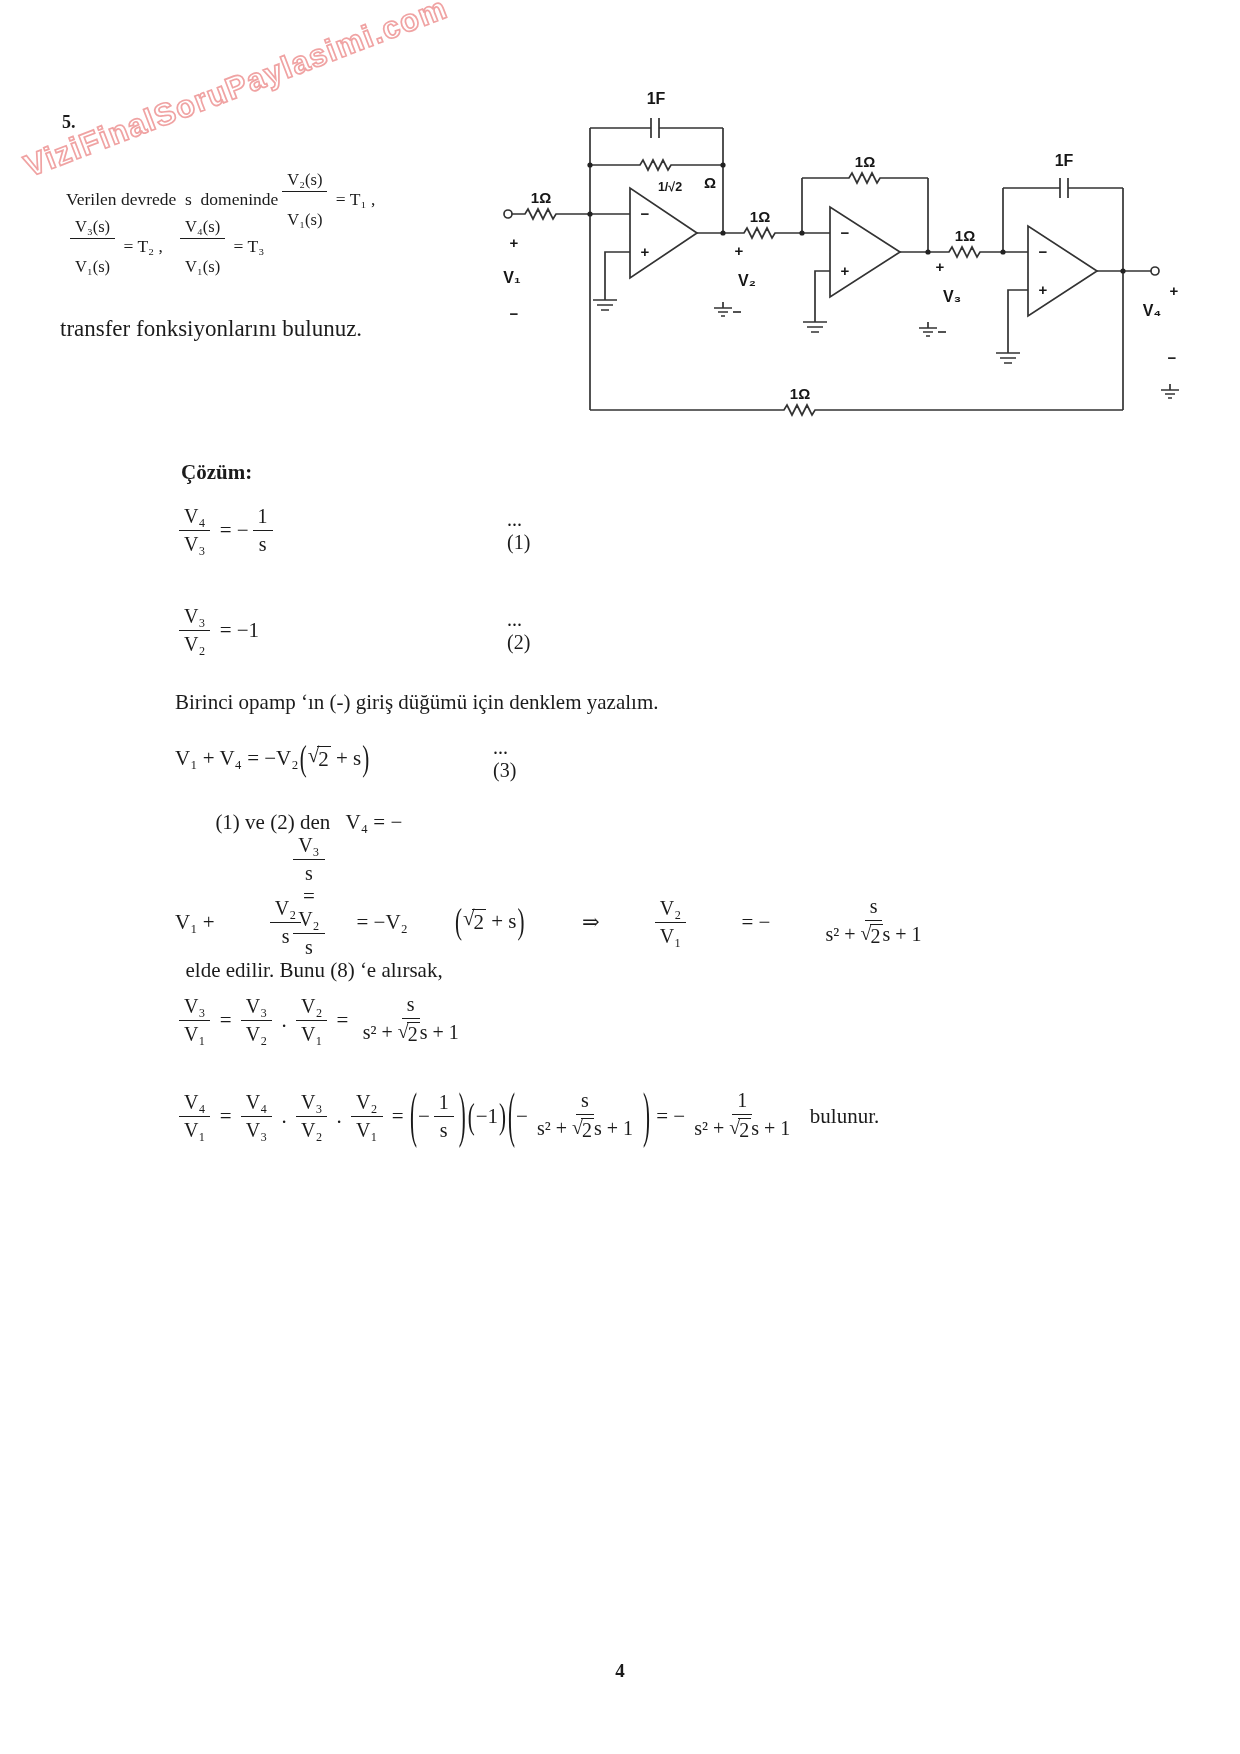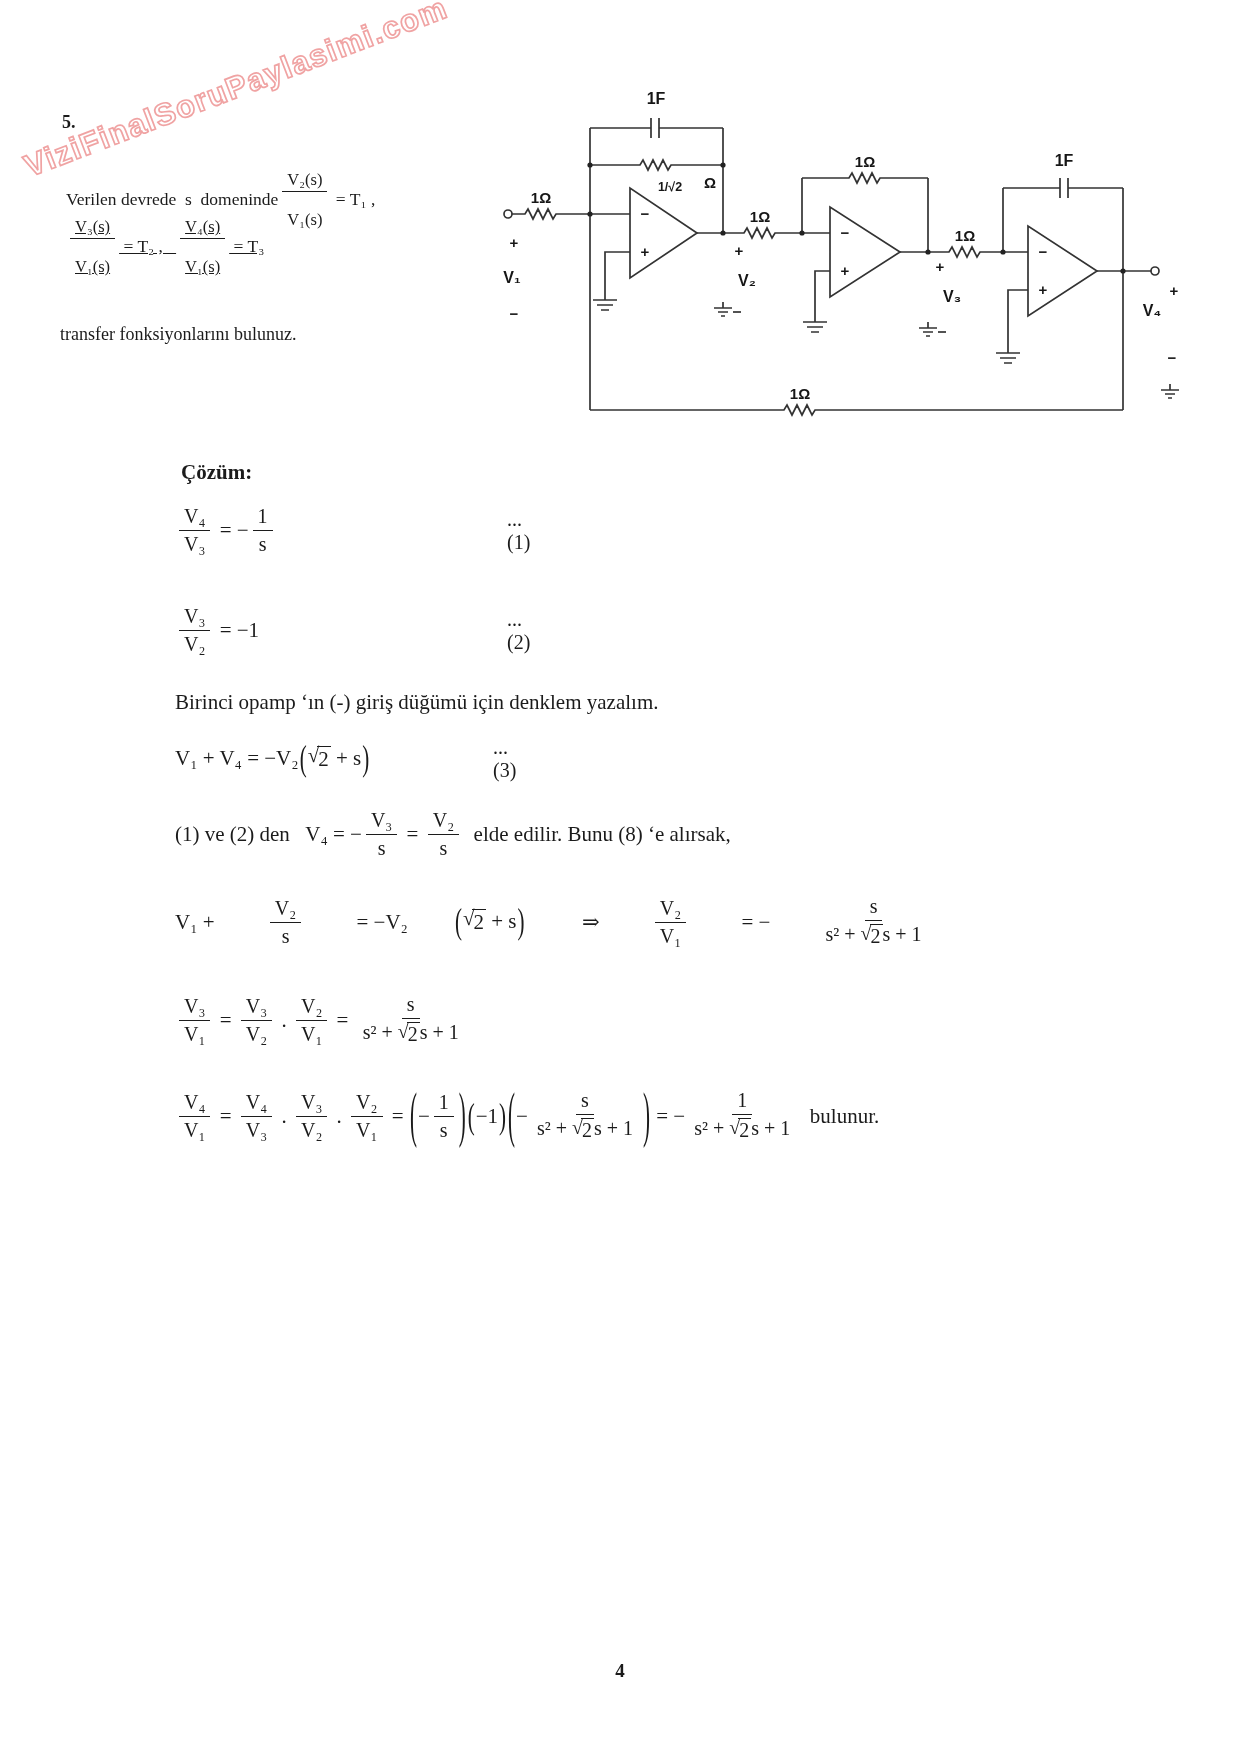--- a/index.html
+++ b/index.html
@@ -9,22 +9,22 @@
   
   .watermark{position:absolute;left:26px;top:150px;white-space:nowrap;
     font-family:"Liberation Sans","DejaVu Sans",sans-serif;font-weight:bold;
     font-size:31px;letter-spacing:1.5px;color:rgba(255,255,255,0.05);
     -webkit-text-stroke:1.7px #f0a3a3;transform:rotate(-21deg);transform-origin:0 50%;}
 
   
   .question{position:absolute;left:60px;top:112px;width:440px;font-size:17.5px;}
   .qnum{position:absolute;left:2px;top:0;font-weight:bold;font-size:18px;}
   .qline1{position:absolute;left:6px;top:46px;display:flex;align-items:center;margin-top:13px;}
-  .qline2{position:absolute;left:6px;top:106px;display:flex;align-items:center;text-decoration:underline;}
-  .qline3{position:absolute;left:0px;top:212px;font-size:18px;}
+  .qline2{position:absolute;left:6px;top:106px;display:flex;align-items:center;}
+  .qline3{position:absolute;left:0px;top:204px;font-size:23px;}
   .qtext{white-space:pre;}
   .qfrac{font-size:16.5px;gap:16px;}
 
   
   .frac{display:inline-flex;flex-direction:column;align-items:center;vertical-align:middle;margin:0 4px;}
   .fnum{display:block;padding:0 5px 3px;border-bottom:1.5px solid #1c1c1c;line-height:1.05;text-align:center;white-space:pre;}
   .fden{display:block;padding:3px 5px 0;line-height:1.05;text-align:center;white-space:pre;}
   .mt{white-space:pre;}
   .rad{display:inline-flex;align-items:flex-start;}
   .rs{line-height:1;transform:translateY(-1px);}
@@ -32,21 +32,21 @@
   .grp{display:inline-flex;align-items:center;}
   .tp{display:inline-block;transform:scaleY(1.7);margin:0 1px;font-weight:400;}
   .tp.tall{transform:scaleY(2.9);}
 
   
   .solution{position:absolute;left:175px;top:460px;width:760px;height:760px;}
   .sheading{position:absolute;left:6px;top:0;font-size:21px;font-weight:bold;}
   .srow{position:absolute;left:0;display:flex;align-items:center;font-size:21px;}
   .seq .frac{font-size:20px;}
   .srow-0{top:46px;}  .srow-1{top:146px;} .srow-2{top:230px;} .srow-3{top:286px;}
-  .srow-4{top:350px;} .srow-5{top:436px;gap:46px;} .srow-6{top:534px;} .srow-7{top:630px;}
+  .srow-4{top:350px;flex-direction:column;} .srow-5{top:436px;gap:46px;} .srow-6{top:534px;} .srow-7{top:630px;}
   .eqtag{position:absolute;left:332px;top:50%;transform:translateY(-50%);font-size:20px;}
   .srow-3 .eqtag{left:318px;}
 
   
   .circuit{position:absolute;left:430px;top:60px;}
   .circuit path,.circuit line{stroke:#333;stroke-width:1.7;fill:none;}
   .circuit .dot{fill:#222;stroke:none;}
   .circuit .term{fill:#fff;stroke:#333;stroke-width:1.7;}
   .circuit text{fill:#161616;font-family:"Liberation Sans","DejaVu Sans",sans-serif;font-weight:bold;}
   .lbl{font-size:15px;}

